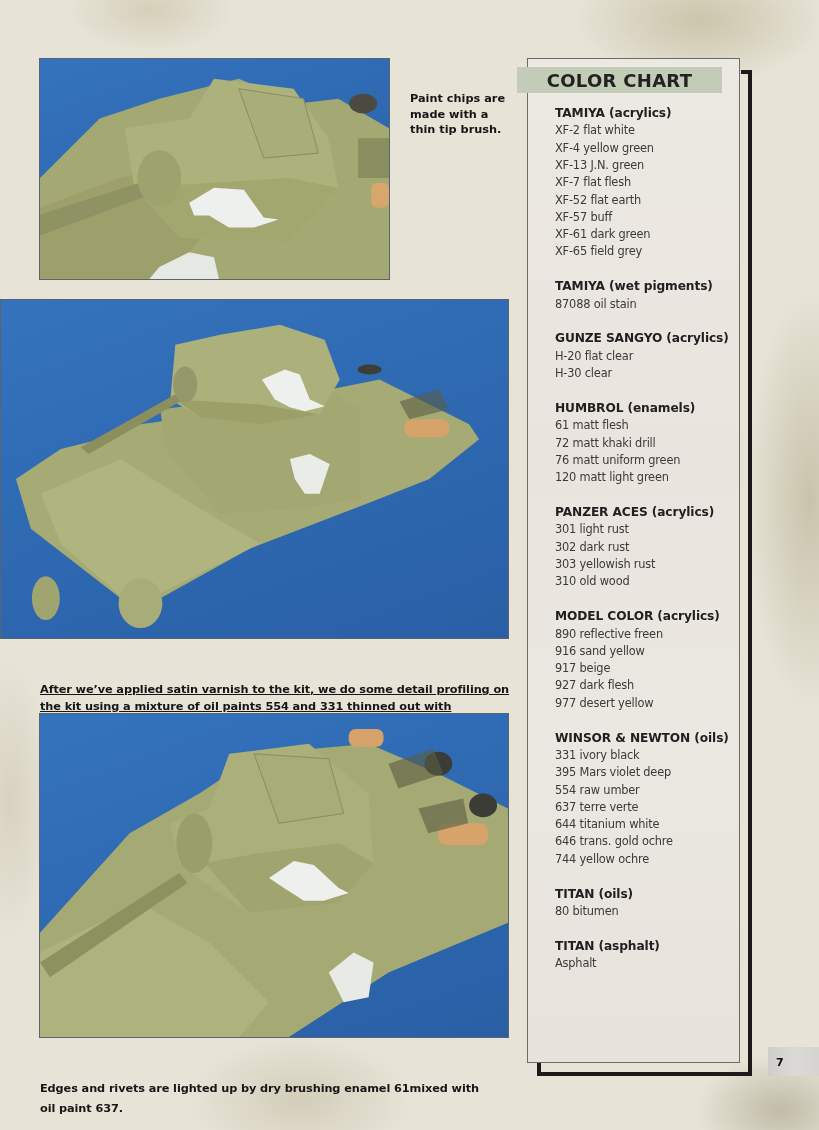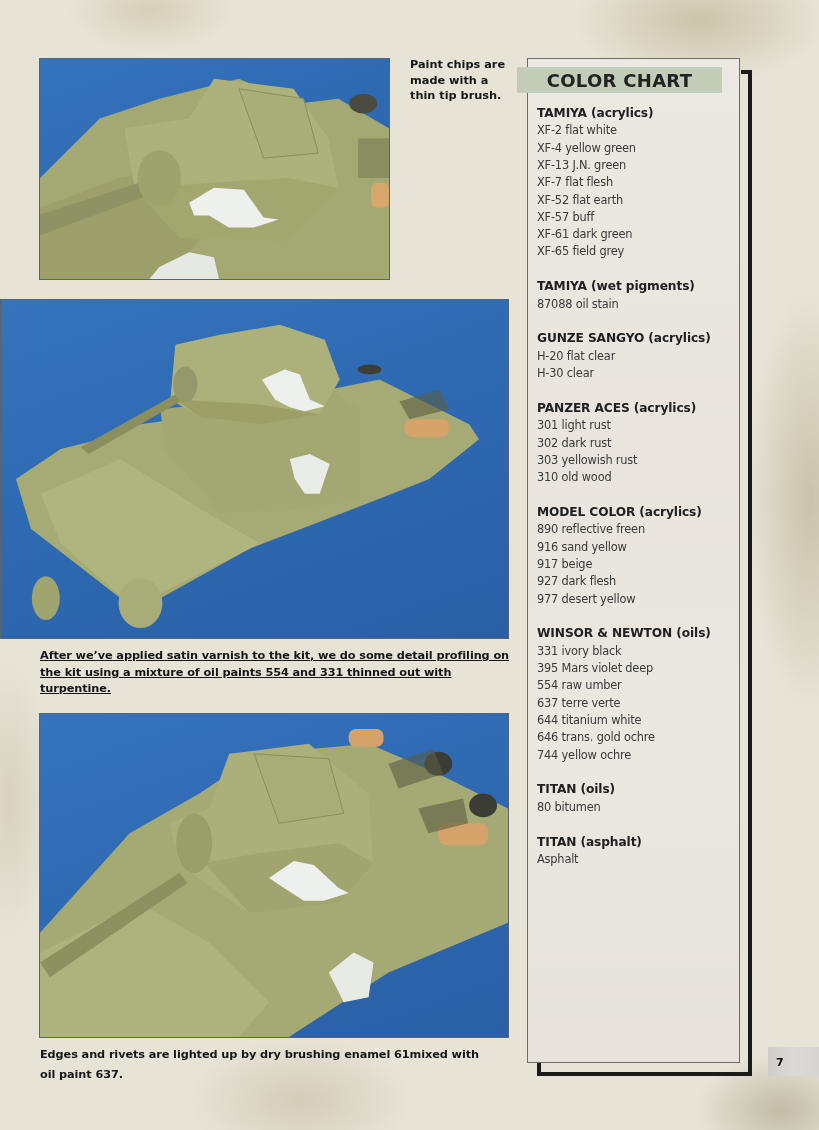--- a/index.html
+++ b/index.html
@@ -33,20 +33,21 @@
   #photo-3 { left: 39px; top: 713px; width: 470px; height: 325px; }
 
   
   .caption {
     position: absolute;
     font-family: "DejaVu Sans", sans-serif;
     font-weight: bold;
     font-size: 11.3px;
     line-height: 16px;
     color: #161616;
+    margin-top: 34px;
   }
   #caption-1 { left: 410px; top: 57px; width: 100px; line-height: 15.5px; }
   #caption-2 { left: 40px; top: 648px; width: 470px; line-height: 16.5px; letter-spacing: -0.1px; text-decoration: underline; }
   #caption-3 { left: 40px; top: 1045px; width: 440px; line-height: 20px; letter-spacing: -0.1px; }
 
   
   .chart-shadow {
     position: absolute;
     left: 537px; top: 70px;
     width: 215px; height: 1006px;
@@ -74,21 +75,21 @@
     font-weight: bold;
     font-size: 18px;
     letter-spacing: 0.3px;
     color: #222;
   }
   .chart-content {
     position: absolute;
     left: 537px; top: 105px;
     width: 200px;
   }
-  .brand-group { margin-bottom: 17.5px; }
+  .brand-group { margin-bottom: 17.5px; margin-left: 18px; }
   .brand-title {
     font-family: "DejaVu Sans", sans-serif;
     font-weight: bold;
     font-size: 12.2px;
     line-height: 17.4px;
     color: #202020;
     letter-spacing: -0.1px;
   }
   .paint-item {
     font-family: "DejaVu Sans", sans-serif;
@@ -204,20 +205,27 @@
     <div class="brand-title">TAMIYA (wet pigments)</div>
     <div class="paint-item">87088 oil stain</div>
   </div>
 
   <div class="brand-group">
     <div class="brand-title">GUNZE SANGYO (acrylics)</div>
     <div class="paint-item">H-20 flat clear</div>
     <div class="paint-item">H-30 clear</div>
   </div>
 
+  <div class="brand-group">
+    <div class="brand-title">HUMBROL (enamels)</div>
+    <div class="paint-item">61 matt flesh</div>
+    <div class="paint-item">72 matt khaki drill</div>
+    <div class="paint-item">76 matt uniform green</div>
+    <div class="paint-item">120 matt light green</div>
+  </div>
 
   <div class="brand-group">
     <div class="brand-title">PANZER ACES (acrylics)</div>
     <div class="paint-item">301 light rust</div>
     <div class="paint-item">302 dark rust</div>
     <div class="paint-item">303 yellowish rust</div>
     <div class="paint-item">310 old wood</div>
   </div>
 
   <div class="brand-group">

